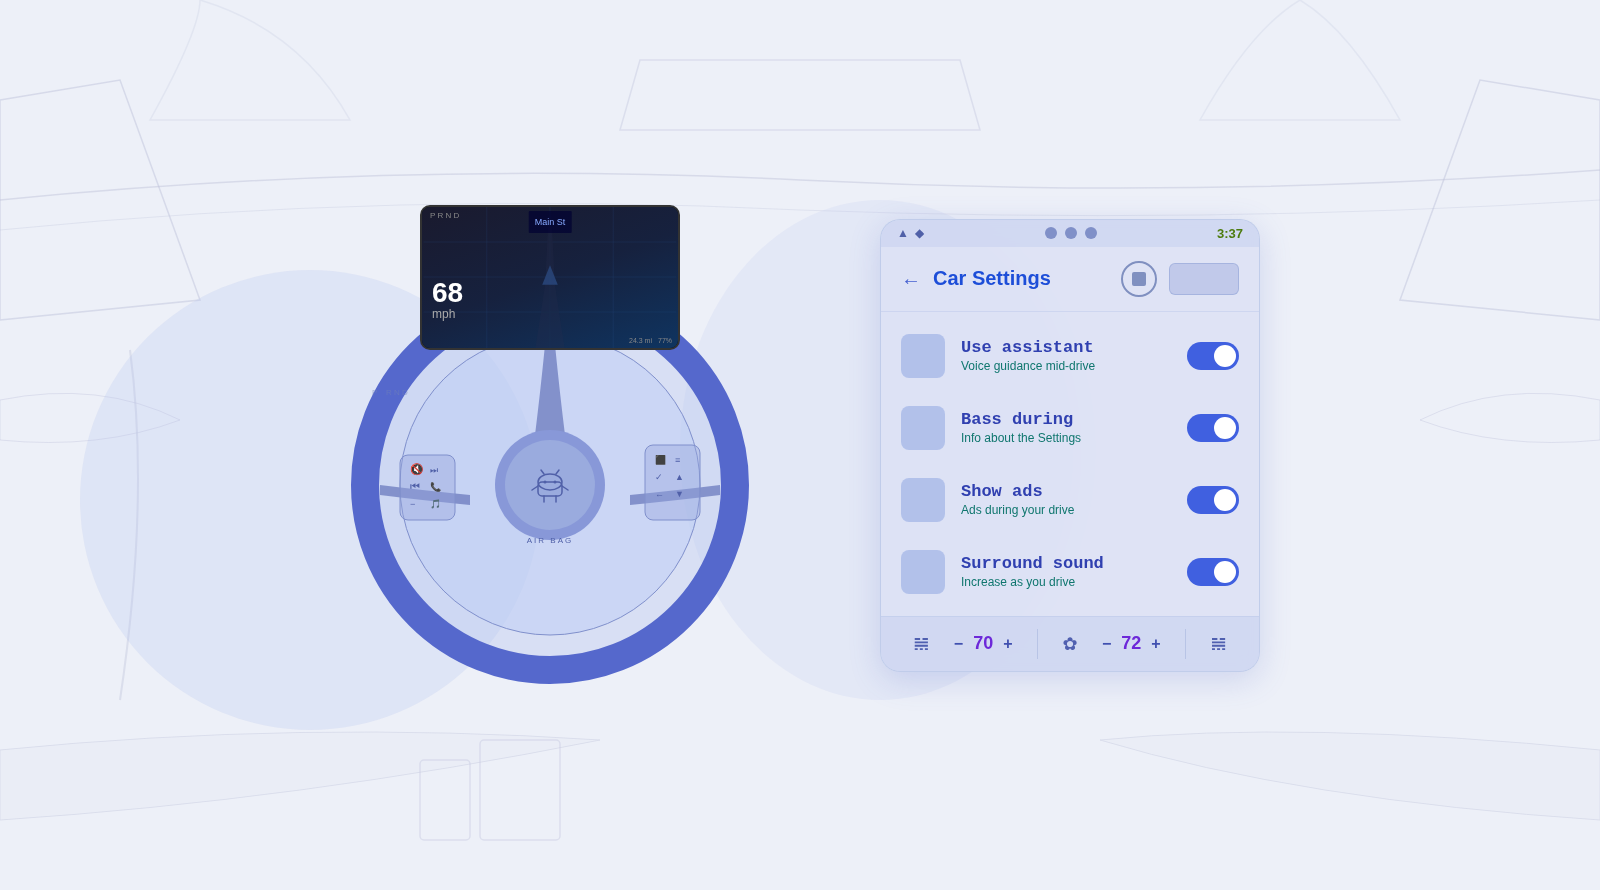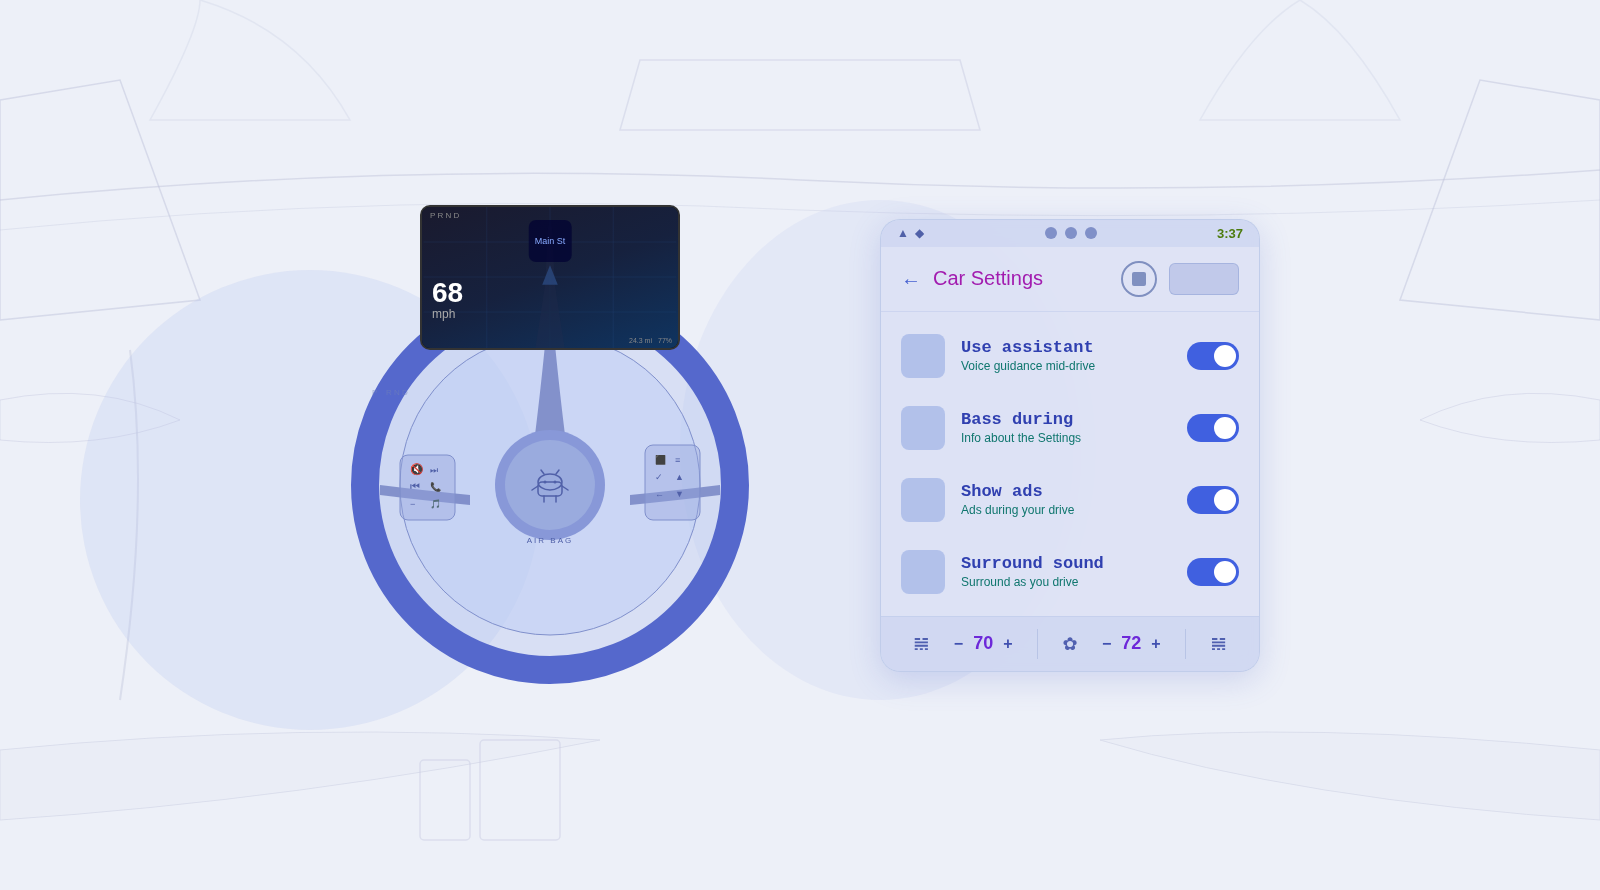--- a/index.html
+++ b/index.html
@@ -98,29 +98,29 @@
       line-height: 1;
     }
 
     .speed-unit {
       font-size: 12px;
       color: #aaa;
     }
 
     .nav-text {
       position: absolute;
-      top: 13px;
+      top: 4px;
       left: 50%;
       transform: translateX(-50%);
       color: #6af;
       font-size: 8px;
       text-align: center;
       background: rgba(0,0,50,0.7);
-      padding: 16px 6px;
-      border-radius: 7px;
+      padding: 6px 6px;
+      border-radius: 1px;
       white-space: nowrap;
     }
 
     
     .steering-svg-container {
       position: absolute;
       top: 40px;
       left: 0;
       width: 100%;
       height: 380px;
@@ -175,22 +175,22 @@
     .back-btn {
       color: #4560d0;
       font-size: 20px;
       cursor: pointer;
       display: flex;
       align-items: center;
     }
 
     .header-title {
       font-size: 20px;
-      font-weight: 400;
-      color: #a21caf;
+      font-weight: 700;
+      color: #1d4ed8;
       flex: 1;
     }
 
     .header-stop-btn {
       width: 36px;
       height: 36px;
       border: 2px solid #8090c0;
       border-radius: 50%;
       display: flex;
       align-items: center;
@@ -539,21 +539,21 @@
         </div>
       </div>
 
       <div class="setting-item">
         <div class="setting-icon"></div>
         <div class="setting-text">
           <div class="setting-title">
             <span>Surround sound</span>
           </div>
           <div class="setting-desc">
-            <span>Surround as you drive</span>
+            <span>Increase as you drive</span>
           </div>
         </div>
         <div class="toggle on">
           <div class="toggle-knob"></div>
         </div>
       </div>
 
     </div>
 
     <div class="climate-bar">

